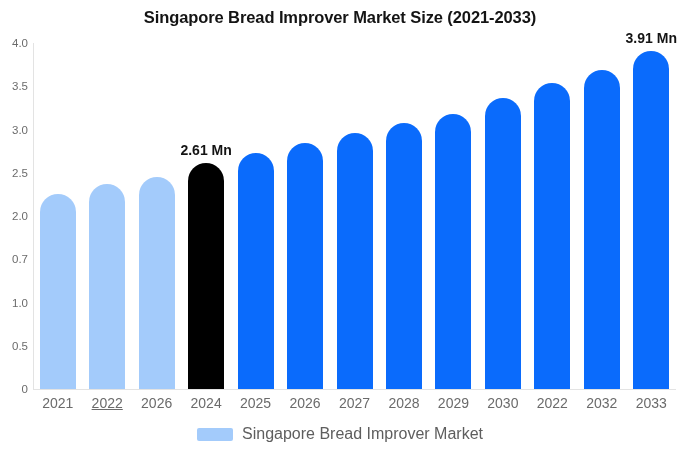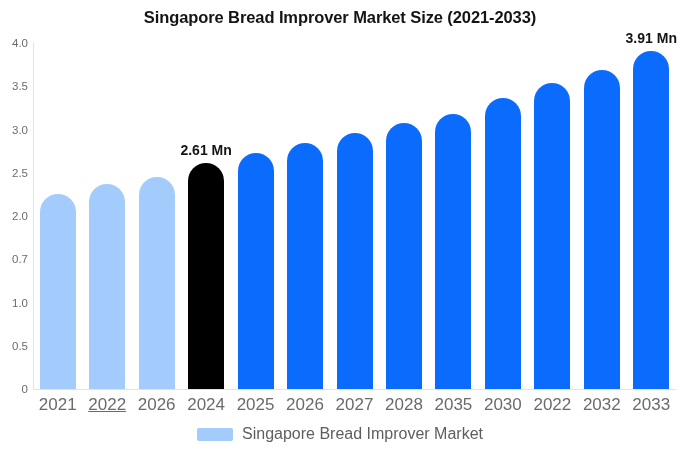--- a/index.html
+++ b/index.html
@@ -72,21 +72,21 @@
     font-weight:bold;
     color:#141414;
     white-space:nowrap;
   }
 
   
   .xtick-lbl{
     position:absolute;
     top:352px;
     transform:translateX(-50%);
-    font-size:17px;
+    font-size:14px;
     color:#6b6b6b;
     white-space:nowrap;
     text-align:center;
   }
 
   
   .legend{
     position:absolute;
     left:0;right:0;
     top:425px;
@@ -138,21 +138,21 @@
       <div class="bar-label" style="left: 173.115px; top: 99.235px;">2.61 Mn</div>
       <div class="bar" title="2025: 2.73" style="left: 204.577px; height: 236.145px; background: rgb(10, 107, 252);"></div>
       <div class="xtick-lbl" style="left: 222.577px;">2025</div>
       <div class="bar" title="2026: 2.84" style="left: 254.038px; height: 245.66px; background: rgb(10, 107, 252);"></div>
       <div class="xtick-lbl" style="left: 272.038px;">2026</div>
       <div class="bar" title="2027: 2.96" style="left: 303.5px; height: 256.04px; background: rgb(10, 107, 252);"></div>
       <div class="xtick-lbl" style="left: 321.5px;">2027</div>
       <div class="bar" title="2028: 3.08" style="left: 352.962px; height: 266.42px; background: rgb(10, 107, 252);"></div>
       <div class="xtick-lbl" style="left: 370.962px;">2028</div>
       <div class="bar" title="2029: 3.18" style="left: 402.423px; height: 275.07px; background: rgb(10, 107, 252);"></div>
-      <div class="xtick-lbl" style="left: 420.423px;">2035</div>
+      <div class="xtick-lbl" style="left: 420.423px;">2029</div>
       <div class="bar" title="2030: 3.37" style="left: 451.885px; height: 291.505px; background: rgb(10, 107, 252);"></div>
       <div class="xtick-lbl" style="left: 469.885px;">2030</div>
       <div class="bar" title="2031: 3.54" style="left: 501.346px; height: 306.21px; background: rgb(10, 107, 252);"></div>
       <div class="xtick-lbl" style="left: 519.346px;">2022</div>
       <div class="bar" title="2032: 3.69" style="left: 550.808px; height: 319.185px; background: rgb(10, 107, 252);"></div>
       <div class="xtick-lbl" style="left: 568.808px;">2032</div>
       <div class="bar" title="2033: 3.91" style="left: 600.269px; height: 338.215px; background: rgb(10, 107, 252);"></div>
       <div class="xtick-lbl" style="left: 618.269px;">2033</div>
       <div class="bar-label" style="left: 618.269px; top: -13.215px;">3.91 Mn</div>
     </div>

